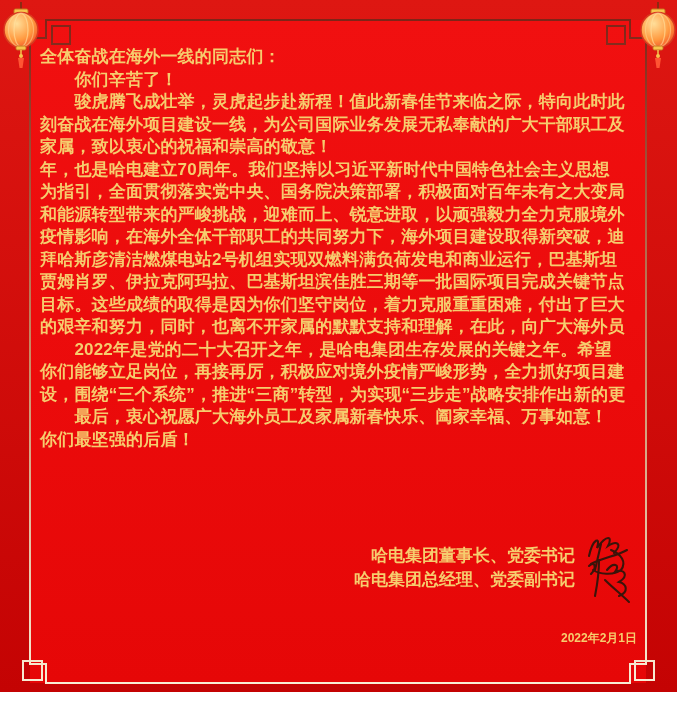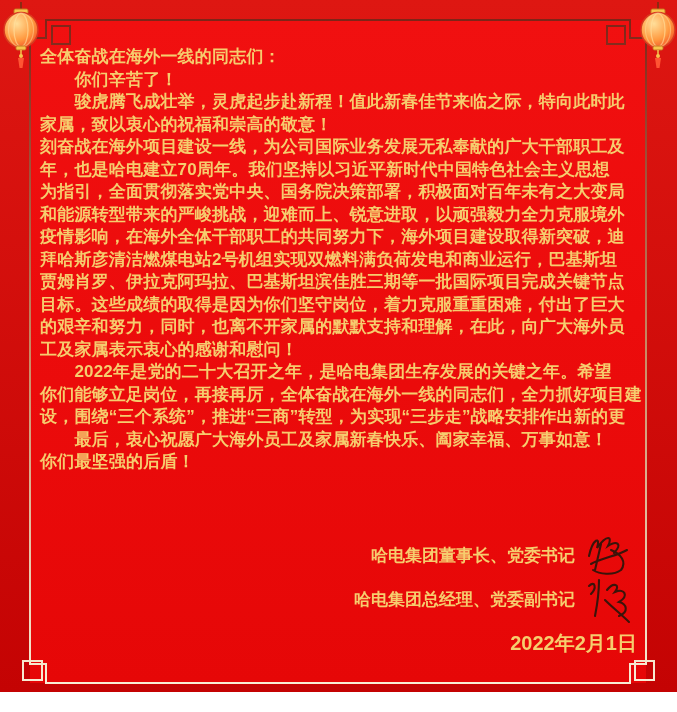--- a/index.html
+++ b/index.html
@@ -25,24 +25,24 @@
     font-size:17px;line-height:22.5px;font-weight:700;
     letter-spacing:0.2px;
   }
   .ln{white-space:nowrap;}
   .sig-row{
     position:absolute;right:40px;display:flex;align-items:center;gap:6px;
     color:var(--text-gold,#f6cd6e);font-size:17px;font-weight:700;white-space:nowrap;
   }
   .sig-row svg{margin:-16px 0;flex:none;}
   .sig-row-1{top:544px;justify-content:center;}
-  .sig-row-2{top:588px;}
+  .sig-row-2{top:568px;}
   .date-row{
     position:absolute;right:40px;top:630px;
-    color:var(--text-gold,#f6cd6e);font-size:20px;font-weight:700;white-space:nowrap;
+    color:var(--text-gold,#f6cd6e);font-size:12px;font-weight:700;white-space:nowrap;
   }
 </style>
 </head>
 <body>
 
 <div class="card">
 
   <div class="panel"></div>
 
   <svg class="overlay-svg" viewBox="0 0 677 712" aria-hidden="true">
@@ -89,33 +89,32 @@
       <line x1="658" y1="50" x2="658" y2="55" stroke="#f7c54d" stroke-width="1.5"></line>
       <circle cx="658" cy="56" r="2" fill="#f7c54d"></circle>
       <path d="M655 58 L661 58 L659.5 68 L656.5 68 Z" fill="#ff5533"></path>
     </g>
   </svg>
 
   <div class="body-text">
       <div class="ln">全体奋战在海外一线的同志们：</div>
       <div class="ln">　　你们辛苦了！</div>
       <div class="ln">　　骏虎腾飞成壮举，灵虎起步赴新程！值此新春佳节来临之际，特向此时此</div>
+      <div class="ln">刻奋战在海外项目建设一线，为公司国际业务发展无私奉献的广大干部职工及</div>
       <div class="ln">家属，致以衷心的祝福和崇高的敬意！</div>
-      <div class="ln">刻奋战在海外项目建设一线，为公司国际业务发展无私奉献的广大干部职工及</div>
       <div class="ln">年，也是哈电建立70周年。我们坚持以习近平新时代中国特色社会主义思想</div>
       <div class="ln">为指引，全面贯彻落实党中央、国务院决策部署，积极面对百年未有之大变局</div>
       <div class="ln">和能源转型带来的严峻挑战，迎难而上、锐意进取，以顽强毅力全力克服境外</div>
       <div class="ln">疫情影响，在海外全体干部职工的共同努力下，海外项目建设取得新突破，迪</div>
       <div class="ln">拜哈斯彦清洁燃煤电站2号机组实现双燃料满负荷发电和商业运行，巴基斯坦</div>
       <div class="ln">贾姆肖罗、伊拉克阿玛拉、巴基斯坦滨佳胜三期等一批国际项目完成关键节点</div>
       <div class="ln">目标。这些成绩的取得是因为你们坚守岗位，着力克服重重困难，付出了巨大</div>
       <div class="ln">的艰辛和努力，同时，也离不开家属的默默支持和理解，在此，向广大海外员</div>
-      <div class="ln">工及家属表示衷心的感谢和慰问！</div>
       <div class="ln">　　2022年是党的二十大召开之年，是哈电集团生存发展的关键之年。希望</div>
-      <div class="ln">你们能够立足岗位，再接再厉，全体奋战在海外一线的同志们，全力抓好项目建</div>
+      <div class="ln">你们能够立足岗位，再接再厉，积极应对境外疫情严峻形势，全力抓好项目建</div>
       <div class="ln">设，围绕“三个系统”，推进“三商”转型，为实现“三步走”战略安排作出新的更</div>
       <div class="ln">　　最后，衷心祝愿广大海外员工及家属新春快乐、阖家幸福、万事如意！</div>
       <div class="ln">你们最坚强的后盾！</div>
     </div>
 
   <div class="sig-row sig-row-1">
     <span>哈电集团董事长、党委书记</span>
     <svg width="56" height="52" viewBox="0 0 56 52" aria-hidden="true">
       <g fill="none" stroke="#3a140a" stroke-width="2.1" stroke-linecap="round">
         <path d="M8 26 C12 8 20 6 16 18 C26 4 32 6 27 16 C36 10 42 14 33 23"></path>

